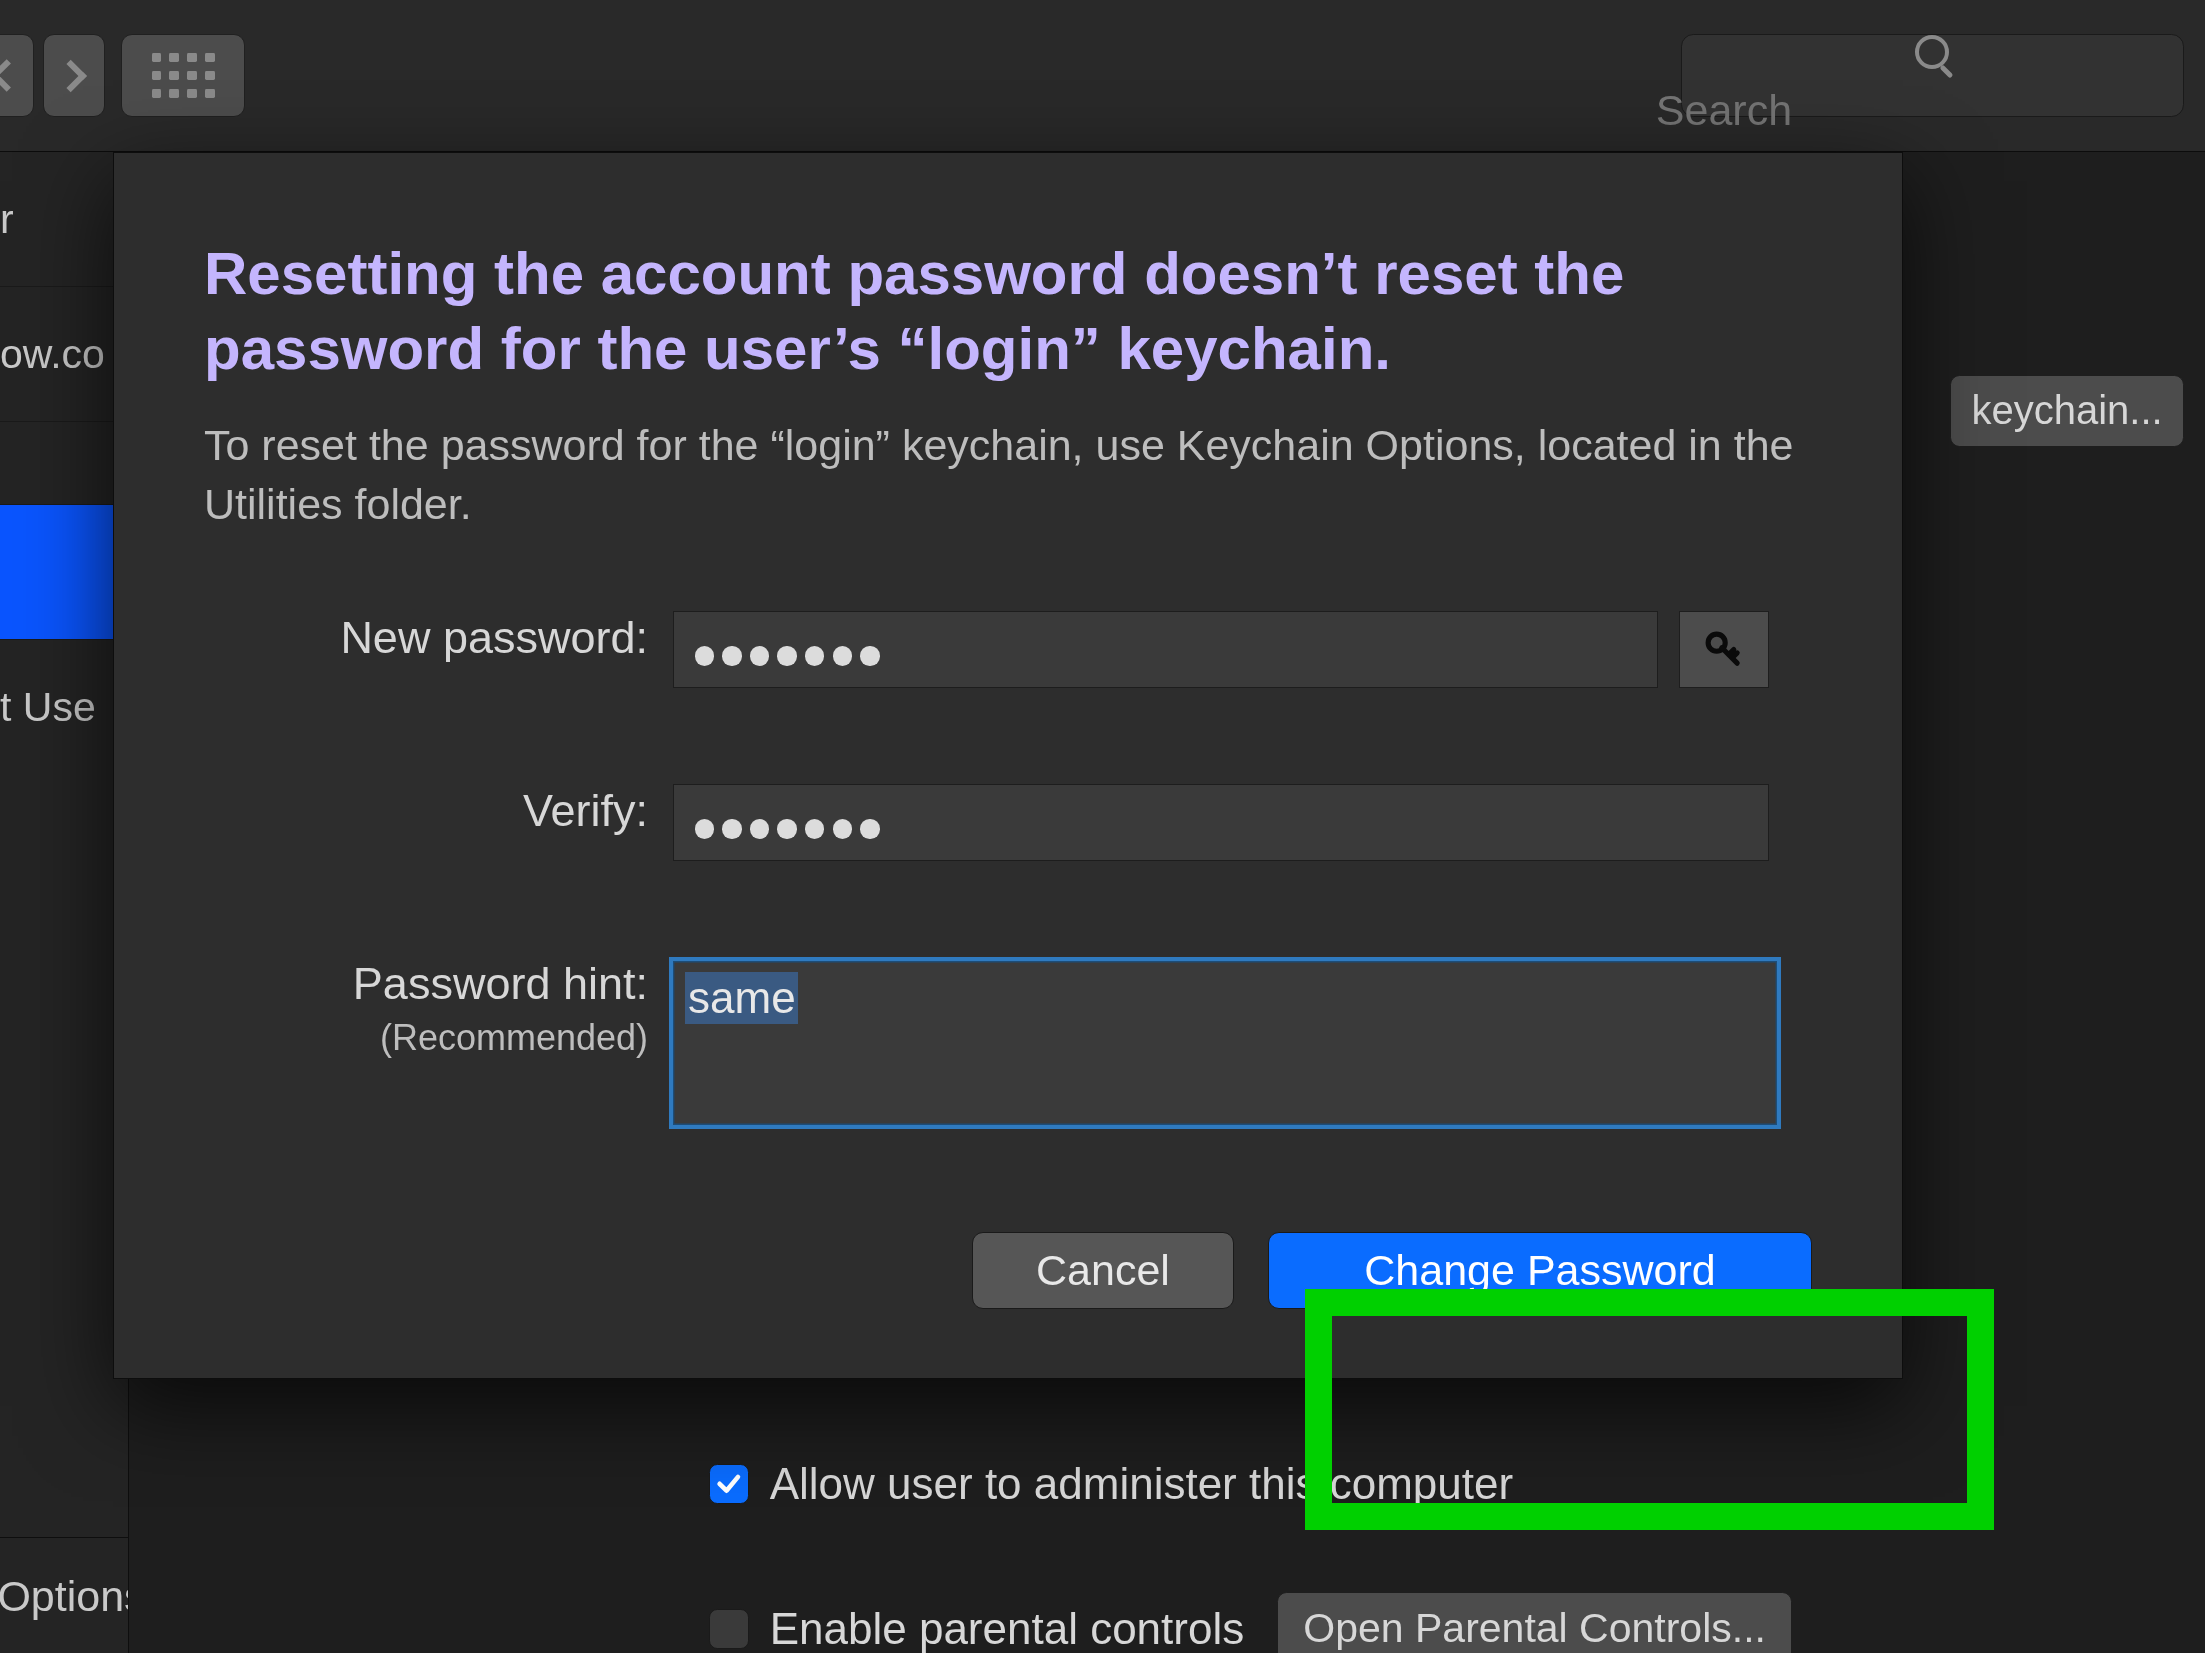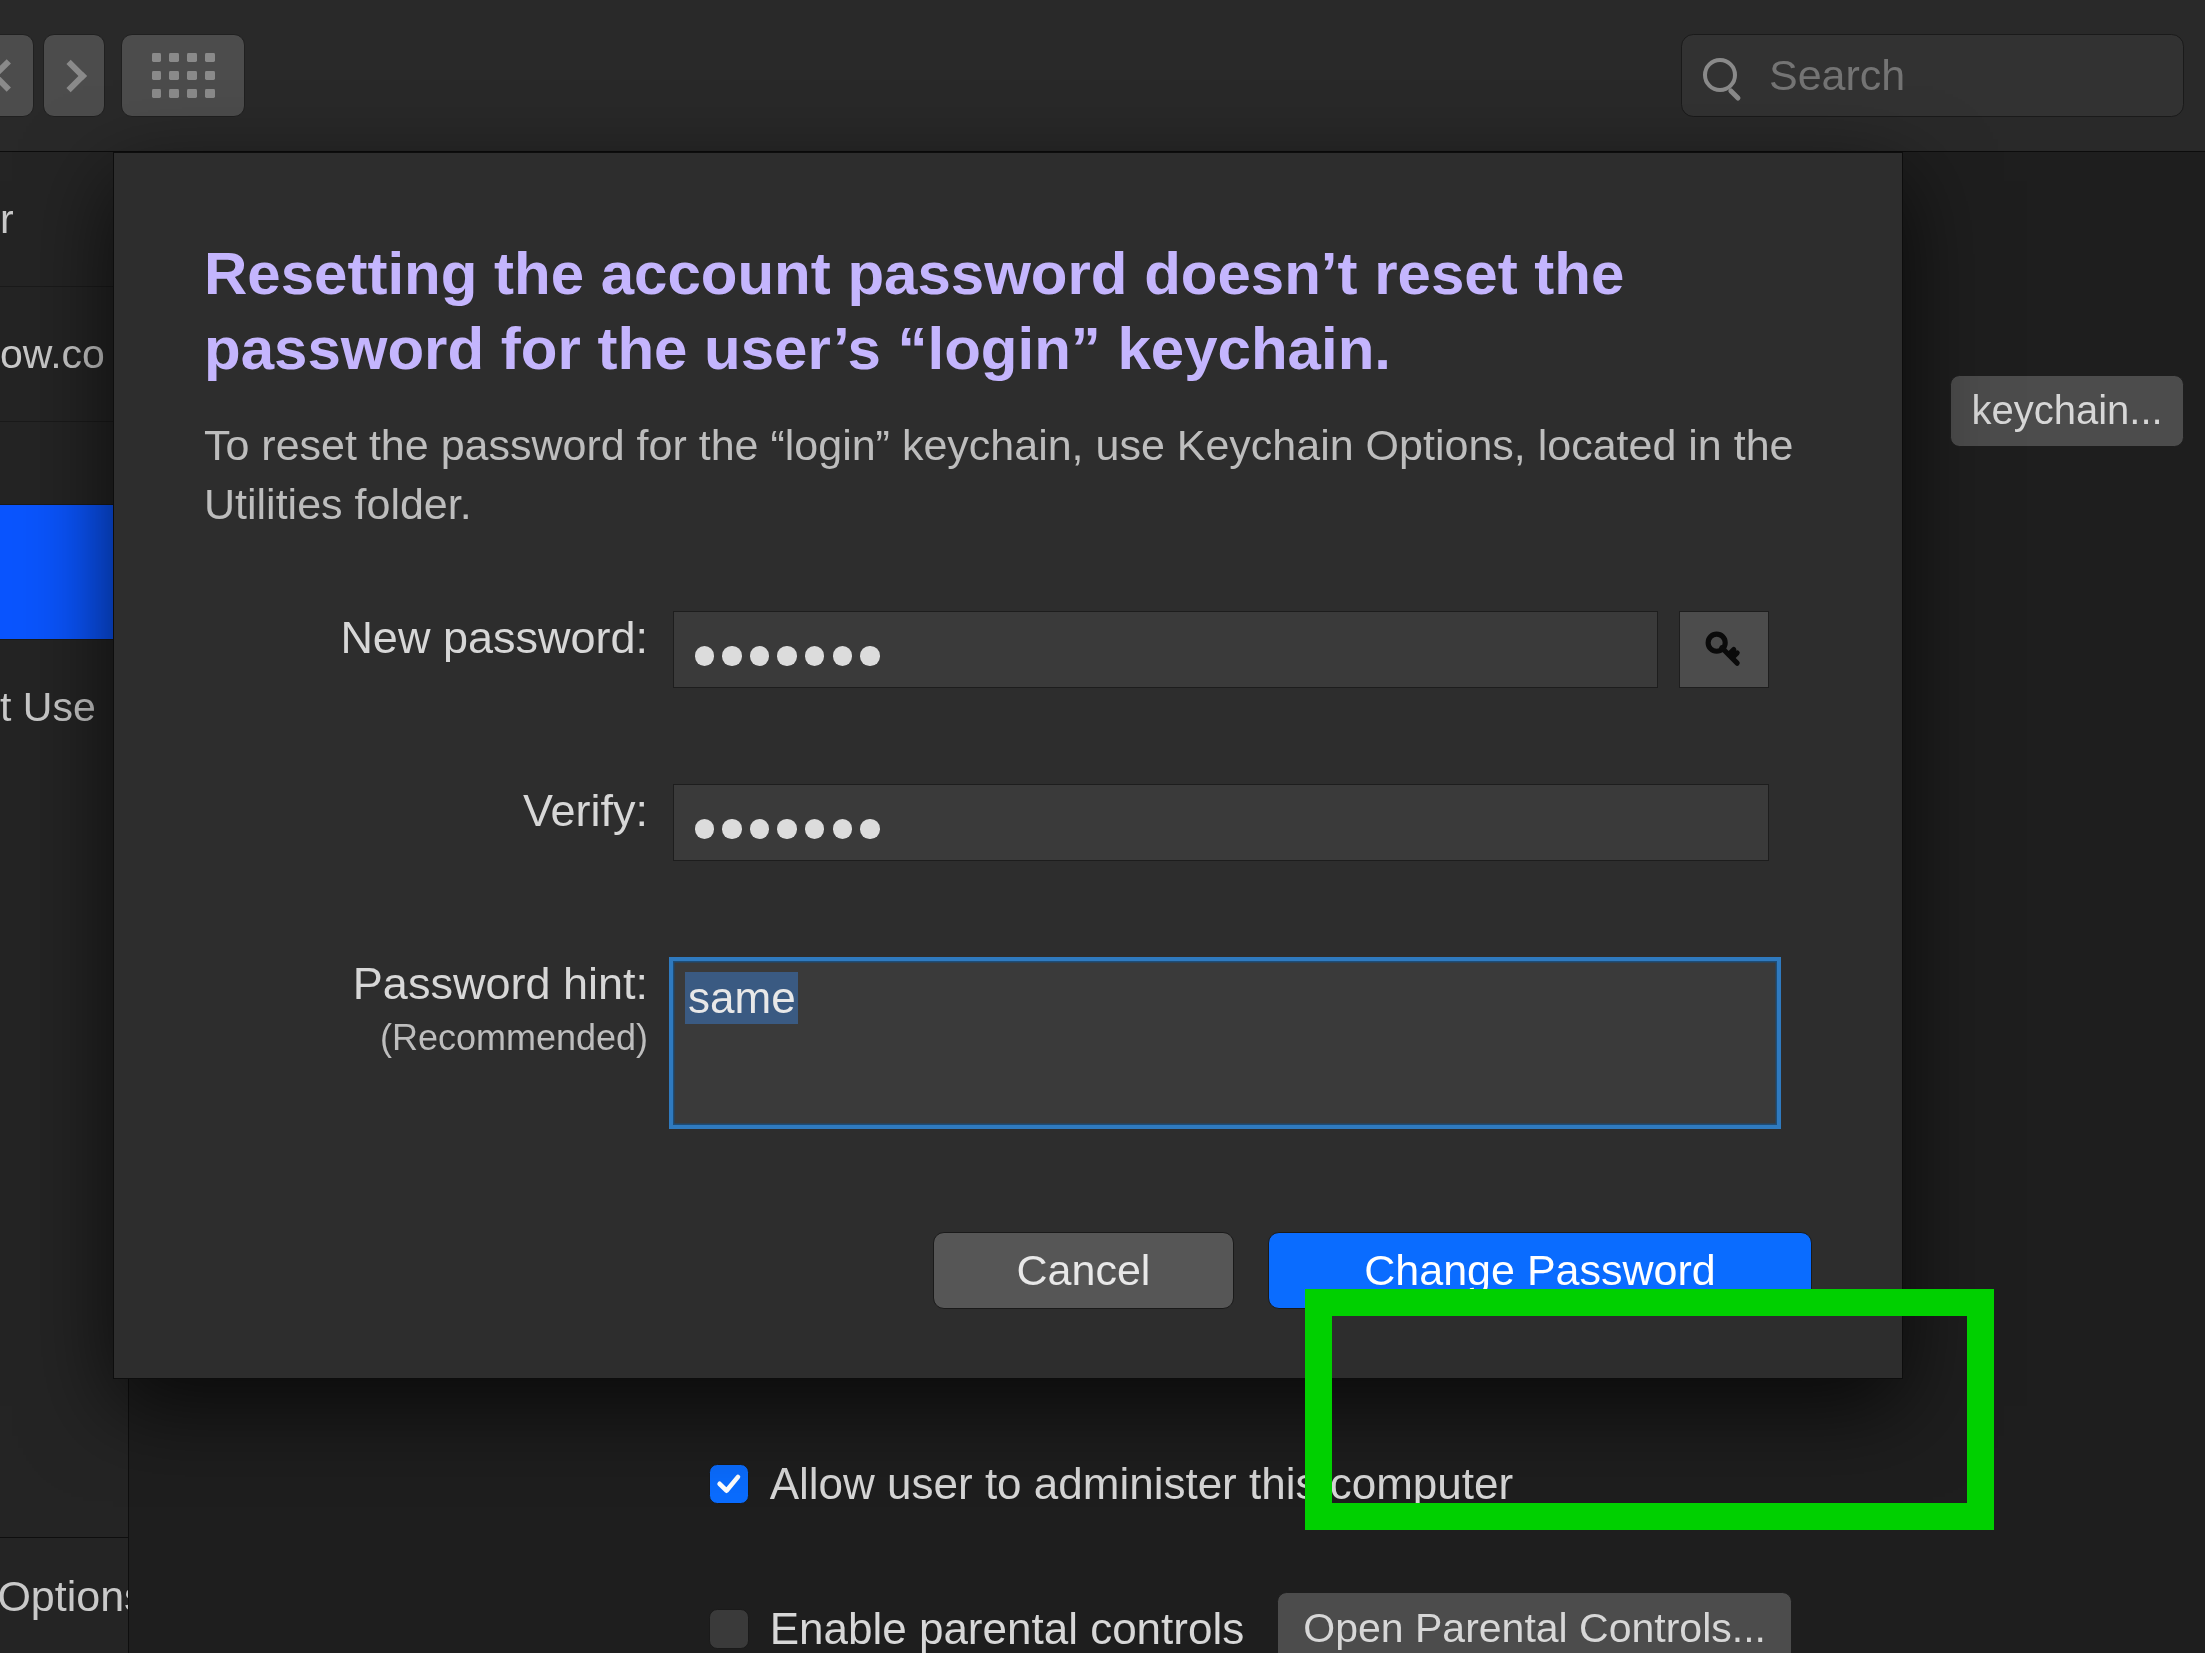--- a/index.html
+++ b/index.html
@@ -54,21 +54,22 @@
     font-size: 48px; color: #9c9c9c; font-weight: 400;
   }
   .searchwrap {
     margin-left: auto;
     width: 503px; height: 83px;
     background: #323232;
     border: 1.4px solid #1a1a1a;
     border-radius: 12.4px;
     display: flex; align-items: center;
     padding: 0 20.7px;
-    gap: 30px;
+    gap: 15px;
+    flex-direction: column;
   }
   .mag {
     width: 36px; height: 36px; position: relative; flex: 0 0 auto;
   }
   .mag::before {
     content: ""; position: absolute; left: 0; top: 0;
     width: 26px; height: 26px; border: 4.8px solid #8a8a8a; border-radius: 50%;
   }
   .mag::after {
     content: ""; position: absolute; right: -2.8px; bottom: -2.8px;
@@ -206,21 +207,21 @@
     position: absolute; right: 90px; bottom: 69px;
     display: flex; gap: 34px; align-items: center;
   }
   .btn {
     height: 77px; border-radius: 11px;
     font-size: 43px;
     display: flex; align-items: center; justify-content: center;
     border: 1.4px solid #1a1a1a;
     padding: 0 43px;
   }
-  .btn.secondary { background: #565656; color: #e8e8e8; width: 301px; }
+  .btn.secondary { background: #565656; color: #e8e8e8; width: 262px; }
   .btn.primary   { background: #0a6cff; color: #fff; width: 544px; }
 
   .hl {
     position: absolute;
     border: 27.6px solid #00d000;
     pointer-events: none;
   }
 </style>
 </head>
 <body>

